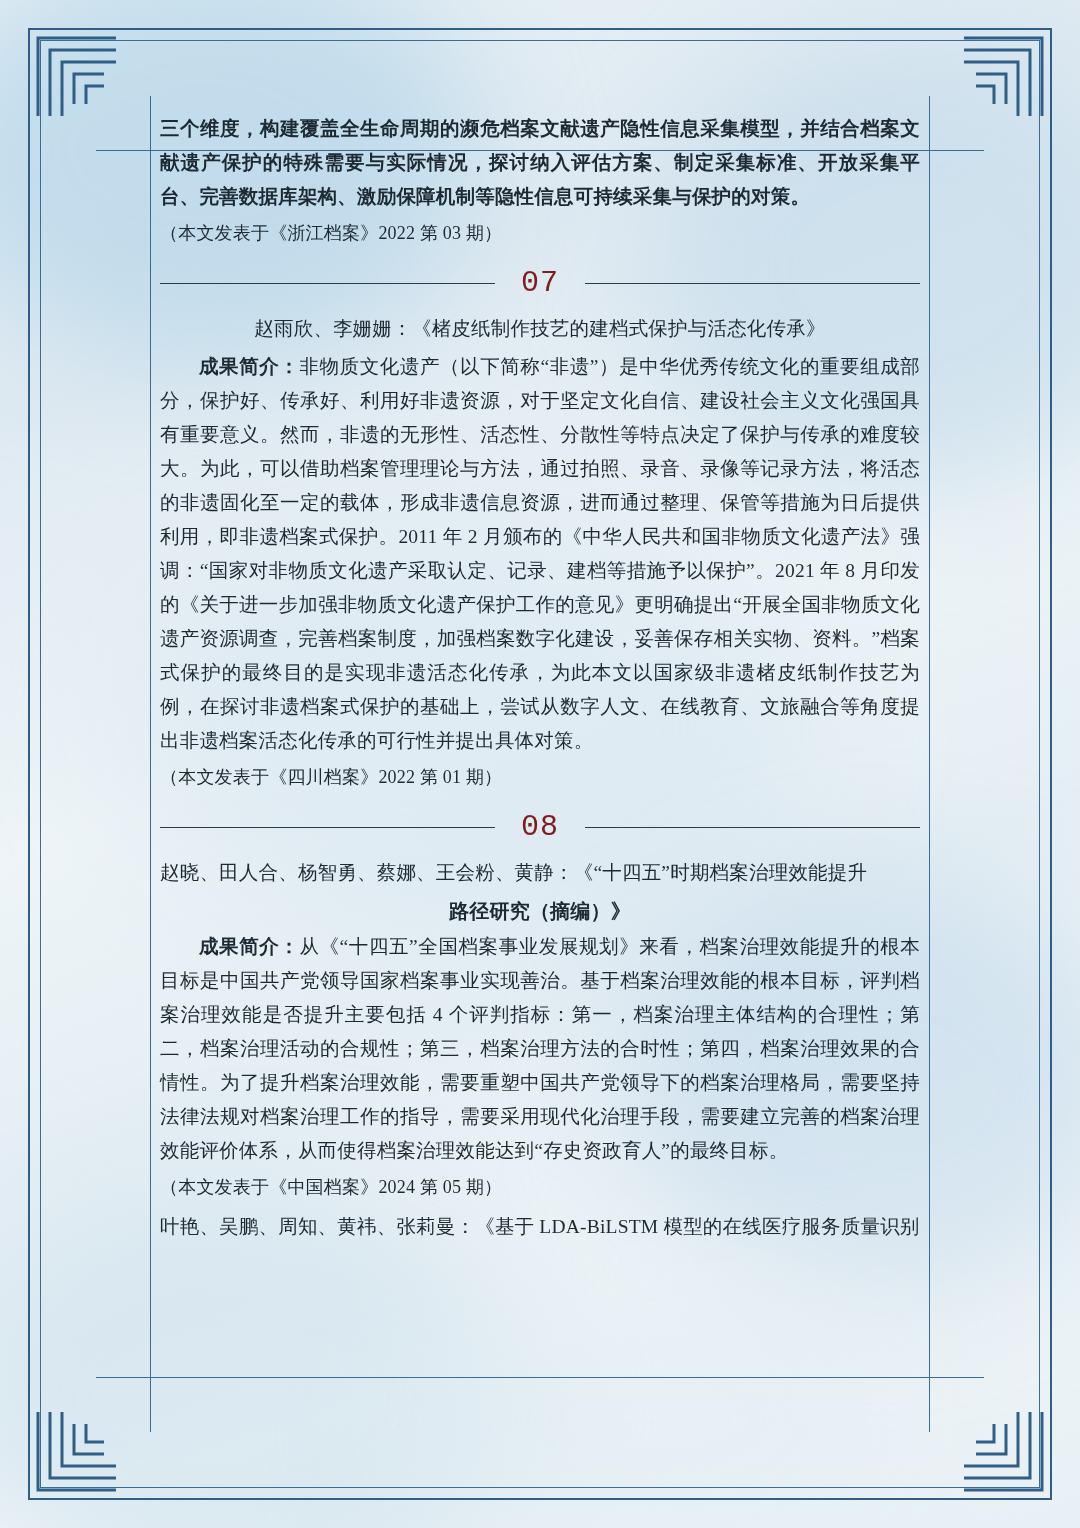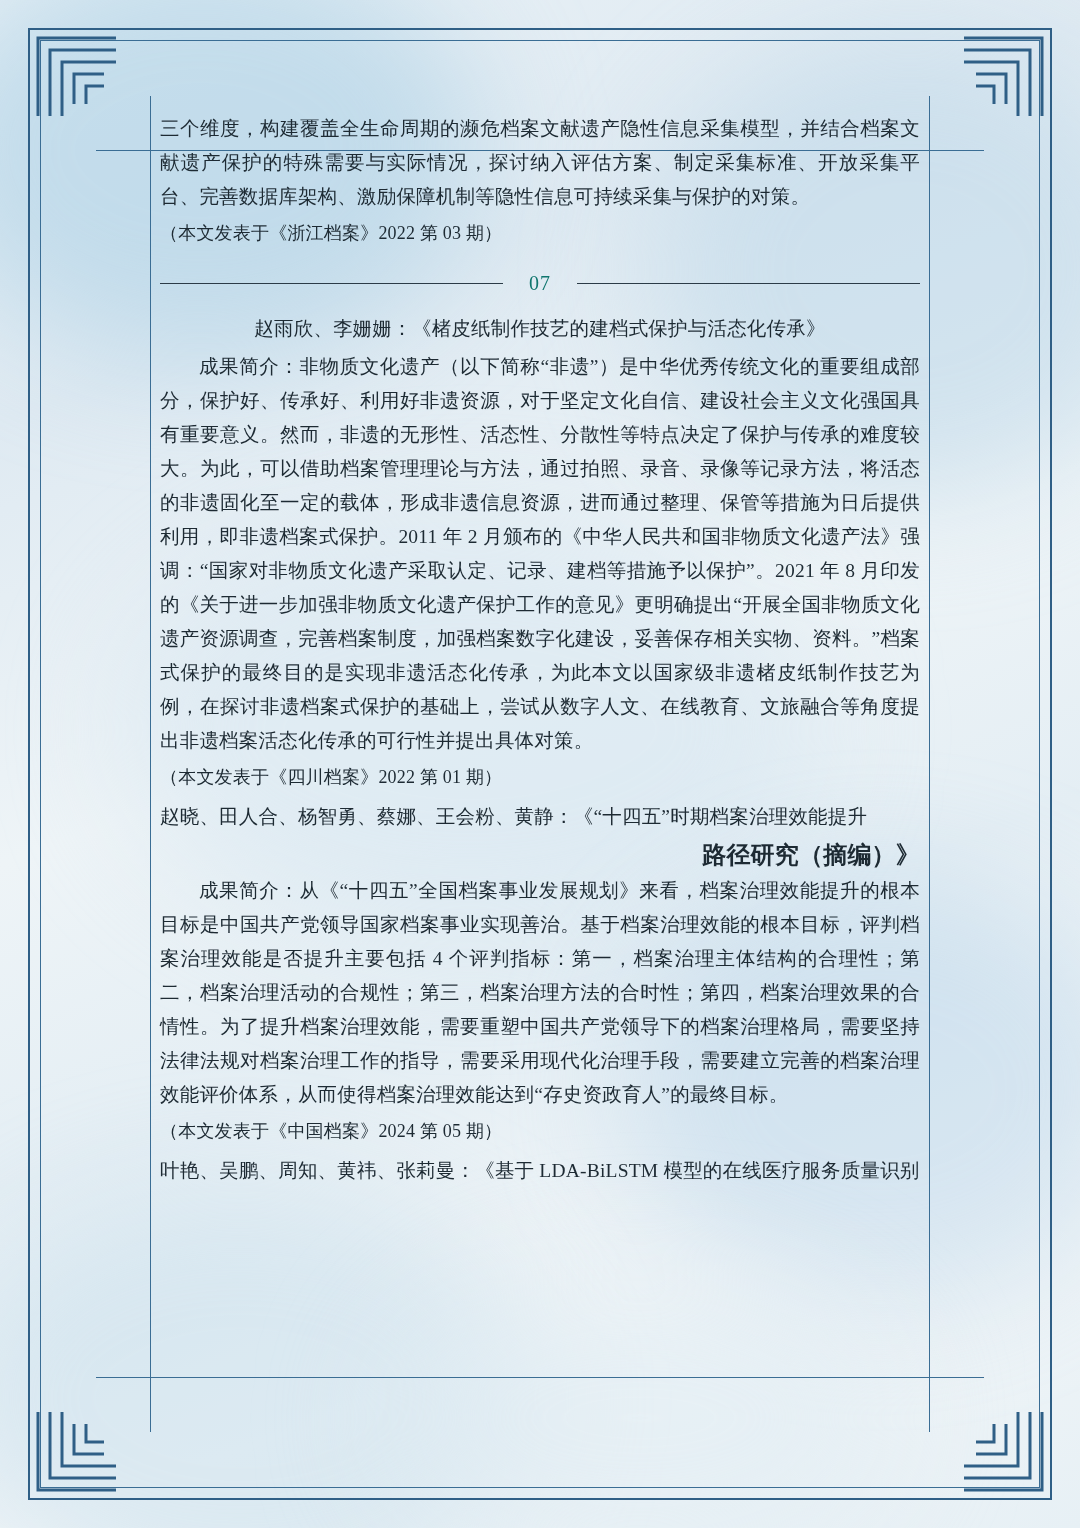--- a/index.html
+++ b/index.html
@@ -82,64 +82,64 @@
     color: #1d2a33;
   }
   p {
     margin: 0;
     font-size: 19.5px;
     line-height: 34px;
     text-align: justify;
     text-justify: inter-ideograph;
     letter-spacing: 0.2px;
   }
-  .body-indent { text-indent: 0; }
+  .body-indent { text-indent: 0; font-weight: bold; }
   .source {
     margin-top: 2px;
     font-size: 18px;
     line-height: 34px;
   }
   .divider {
     display: flex;
     align-items: center;
     margin: 18px 0 14px 0;
   }
   .divider .rule {
     flex: 1;
     height: 1px;
     background: #2b3b47;
   }
   .divider .num {
-    font-family: Liberation Serif, serif;
-    font-size: 20px;
+    font-family: Liberation Mono, monospace;
+    font-size: 30px;
     line-height: 30px;
     padding: 0 26px;
-    color: #0f766e;
+    color: #7f1d1d;
     letter-spacing: 1px;
   }
   .title {
     font-weight: normal;
     font-size: 19.5px;
     line-height: 34px;
     text-align: center;
     margin: 6px 0 4px 0;
   }
   .title.left-start {
     text-align: justify;
     text-justify: inter-ideograph;
   }
   .title-line2 {
     font-weight: bold;
-    font-size: 24px;
-    line-height: 34px;
-    text-align: right;
+    font-size: 20px;
+    line-height: 34px;
+    text-align: center;
     margin: 0 0 2px 0;
   }
   .lead {
-    font-weight: normal;
+    font-weight: bold;
   }
   .para {
     text-indent: 2em;
   }
 </style>
 </head>
 <body>
 
 <div class="page">
 
@@ -207,20 +207,25 @@
 
     <div class="divider">
       <span class="rule"></span>
       <span class="num">07</span>
       <span class="rule"></span>
     </div>
     <p class="title">赵雨欣、李姗姗：《楮皮纸制作技艺的建档式保护与活态化传承》</p>
     <p class="para"><span class="lead">成果简介：</span><span>非物质文化遗产（以下简称“非遗”）是中华优秀传统文化的重要组成部分，保护好、传承好、利用好非遗资源，对于坚定文化自信、建设社会主义文化强国具有重要意义。然而，非遗的无形性、活态性、分散性等特点决定了保护与传承的难度较大。为此，可以借助档案管理理论与方法，通过拍照、录音、录像等记录方法，将活态的非遗固化至一定的载体，形成非遗信息资源，进而通过整理、保管等措施为日后提供利用，即非遗档案式保护。2011 年 2 月颁布的《中华人民共和国非物质文化遗产法》强调：“国家对非物质文化遗产采取认定、记录、建档等措施予以保护”。2021 年 8 月印发的《关于进一步加强非物质文化遗产保护工作的意见》更明确提出“开展全国非物质文化遗产资源调查，完善档案制度，加强档案数字化建设，妥善保存相关实物、资料。”档案式保护的最终目的是实现非遗活态化传承，为此本文以国家级非遗楮皮纸制作技艺为例，在探讨非遗档案式保护的基础上，尝试从数字人文、在线教育、文旅融合等角度提出非遗档案活态化传承的可行性并提出具体对策。</span></p>
     <p class="source">（本文发表于《四川档案》2022 第 01 期）</p>
 
+    <div class="divider">
+      <span class="rule"></span>
+      <span class="num">08</span>
+      <span class="rule"></span>
+    </div>
     <p class="title left-start">赵晓、田人合、杨智勇、蔡娜、王会粉、黄静：《“十四五”时期档案治理效能提升</p>
     <p class="title-line2">路径研究（摘编）》</p>
     <p class="para"><span class="lead">成果简介：</span><span>从《“十四五”全国档案事业发展规划》来看，档案治理效能提升的根本目标是中国共产党领导国家档案事业实现善治。基于档案治理效能的根本目标，评判档案治理效能是否提升主要包括 4 个评判指标：第一，档案治理主体结构的合理性；第二，档案治理活动的合规性；第三，档案治理方法的合时性；第四，档案治理效果的合情性。为了提升档案治理效能，需要重塑中国共产党领导下的档案治理格局，需要坚持法律法规对档案治理工作的指导，需要采用现代化治理手段，需要建立完善的档案治理效能评价体系，从而使得档案治理效能达到“存史资政育人”的最终目标。</span></p>
     <p class="source">（本文发表于《中国档案》2024 第 05 期）</p>
 
     <p class="title left-start">叶艳、吴鹏、周知、黄祎、张莉曼：《基于 LDA-BiLSTM 模型的在线医疗服务质量识别</p>
 
   </div>
 </div>
 

